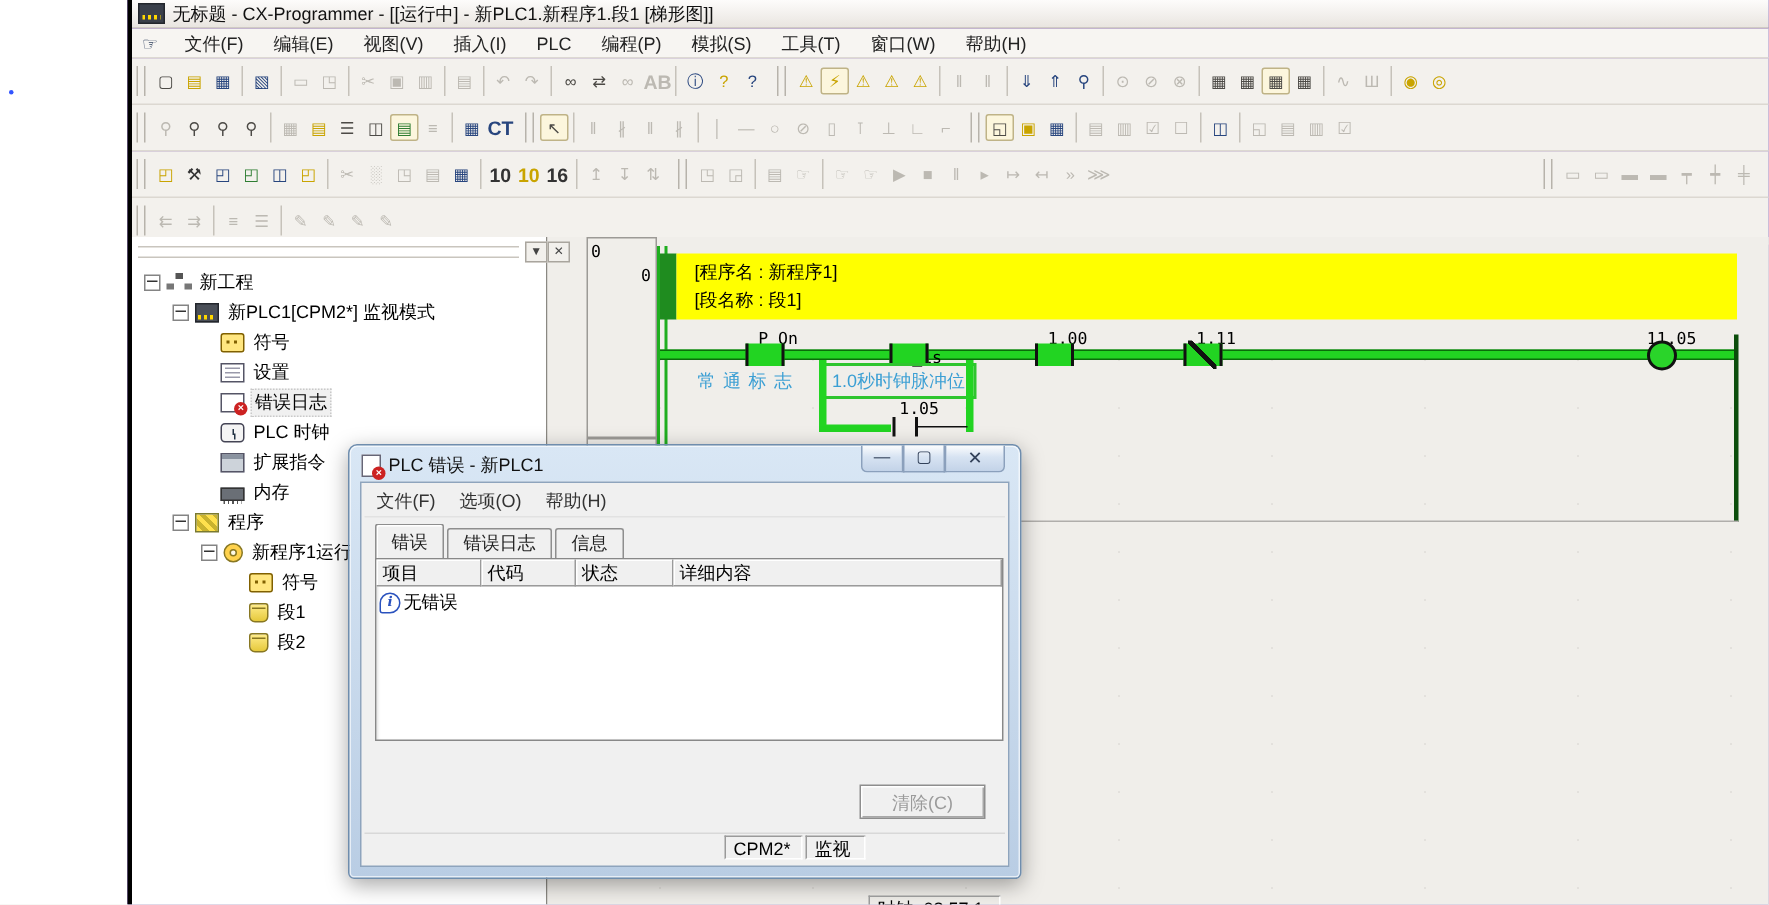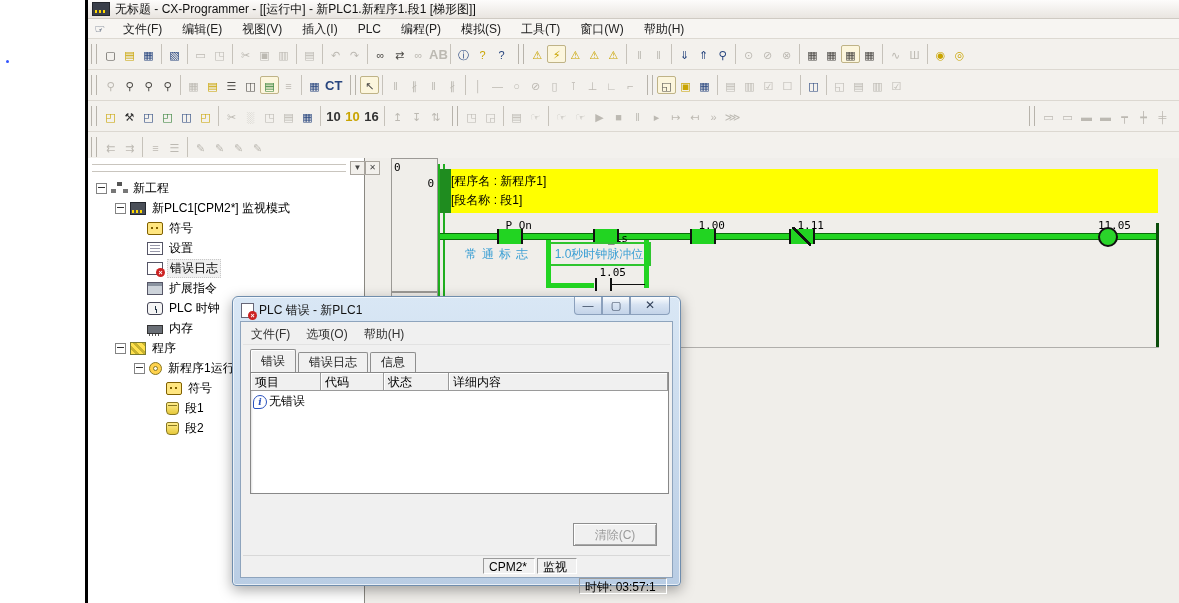--- a/index.html
+++ b/index.html
@@ -74,21 +74,21 @@
   .ti-gear::after{content:"";position:absolute;left:3px;top:3px;right:3px;bottom:3px;border:1px solid #887722;border-radius:50%;background:#fffbe8;}
   .ti-section{background:linear-gradient(#ffec8a,#e6c93c);border:1px solid #887722;border-radius:2px 2px 4px 4px;width:13px;}
   .ti-section::before{content:"";position:absolute;left:1px;right:1px;top:2px;height:1px;background:#887722;}
   
   #ladder{position:absolute;left:277px;top:0;width:817px;height:445px;background:#f0eeea;
           background-image:radial-gradient(#c9c7c2 1px,transparent 1.2px);background-size:102px 32px;background-position:24px 66px;}
   .mbox{position:absolute;border:1px solid #9c9a96;box-sizing:border-box;}
   .mnum{position:absolute;font:11px "DejaVu Sans Mono",monospace;color:#000;}
   .busline{position:absolute;width:2px;background:#1fae1f;}
   .hdr-green{position:absolute;background:#1f8c1f;}
-  .hdr-yellow{position:absolute;background:#ffff00;padding:3px 0 0 0;box-sizing:border-box;}
+  .hdr-yellow{position:absolute;background:#ffff00;padding:3px 0 0 12px;box-sizing:border-box;}
   .hdr-yellow div{height:19px;line-height:19px;font-size:12px;color:#000;}
   .wire{position:absolute;height:5px;background:#22d422;border-top:1px solid #0a6d0a;border-bottom:1px solid #0a6d0a;}
   .addr{position:absolute;font:11px "DejaVu Sans Mono",monospace;color:#000;text-align:right;top:219px;}
   .csym{position:absolute;top:229px;width:22px;height:15px;background:#22d422;border-left:2px solid #111;border-right:2px solid #111;}
   .csym.nc::after{content:"";position:absolute;left:1px;top:-2px;width:19px;height:19px;
         background:linear-gradient(to top right,transparent 45%,#111 45% 57%,transparent 57%);}
   .coilsym{position:absolute;top:227px;width:16px;height:16px;border-radius:50%;background:#2ad42a;border:2px solid #111;}
   .lcomment{position:absolute;font-size:12px;color:#3b9fd4;white-space:nowrap;}
   .cbox{position:absolute;border:2px solid #2fc52f;text-align:center;color:#3b9fd4;font-size:12px;line-height:20px;box-sizing:border-box;}
   .riser{position:absolute;width:5px;background:#22d422;}
@@ -124,21 +124,21 @@
   #dlg-thead{display:flex;height:18px;}
   .th{background:#f0f0f0;border-right:1px solid #9a9a9a;border-bottom:1px solid #9a9a9a;
       box-shadow:inset 1px 1px 0 #fff;padding:1px 4px;font-size:12px;box-sizing:border-box;overflow:hidden;white-space:nowrap;}
   .drow{display:flex;align-items:center;padding:2px 2px;font-size:12px;}
   .info-badge{width:12px;height:12px;border:1px solid #2a52be;border-radius:50% 50% 50% 2px;color:#2a52be;
       font:italic bold 9px/12px "DejaVu Serif",serif;text-align:center;margin-right:2px;flex:none;background:#fff;}
   #btn-clear{position:absolute;right:15px;bottom:31px;width:84px;height:23px;background:#f0f0f0;
       border:1px solid #8e8e8e;box-shadow:inset 1px 1px 0 #fff, inset -1px -1px 0 #a8a8a8;
       color:#9b9b9b;font-size:12px;text-align:center;line-height:22px;box-sizing:border-box;}
   #dlg-status{position:absolute;left:2px;right:2px;bottom:2px;height:20px;border-top:1px solid #d8d8d8;
-      display:flex;justify-content:flex-end;align-items:center;gap:2px;padding:1px 3px;box-sizing:border-box;}
+      display:flex;justify-content:flex-end;align-items:flex-start;gap:2px;padding:1px 3px;box-sizing:border-box;}
   .scell{border:1px solid;border-color:#9a9a9a #ffffff #ffffff #9a9a9a;padding:0 5px;font-size:12px;height:16px;line-height:16px;
       white-space:nowrap;overflow:hidden;box-sizing:border-box;}
   #bluedot{position:absolute;left:6px;top:60px;width:3px;height:3px;background:#3355ff;border-radius:50%;}
 </style>
 </head>
 <body>
 
 <div id="bluedot"></div>
 
 <div id="app">
@@ -382,27 +382,27 @@
             <span class="ti ti-settings"></span>
             <span class="tlabel">设置</span>
           </div>
           <div class="trow" style="padding-left: 44px;">
             <span style="width: 13px; flex: 0 0 auto;"></span>
             <span class="ti ti-errlog"></span>
             <span class="tlabel sel">错误日志</span>
           </div>
           <div class="trow" style="padding-left: 44px;">
             <span style="width: 13px; flex: 0 0 auto;"></span>
+            <span class="ti ti-clock"></span>
+            <span class="tlabel">PLC 时钟</span>
+          </div>
+          <div class="trow" style="padding-left: 44px;">
+            <span style="width: 13px; flex: 0 0 auto;"></span>
             <span class="ti ti-expansion"></span>
             <span class="tlabel">扩展指令</span>
-          </div>
-          <div class="trow" style="padding-left: 44px;">
-            <span style="width: 13px; flex: 0 0 auto;"></span>
-            <span class="ti ti-clock"></span>
-            <span class="tlabel">PLC 时钟</span>
           </div>
           <div class="trow" style="padding-left: 44px;">
             <span style="width: 13px; flex: 0 0 auto;"></span>
             <span class="ti ti-memory"></span>
             <span class="tlabel">内存</span>
           </div>
           <div class="trow" style="padding-left: 25px;">
             <span class="exp"></span>
             <span class="ti ti-program"></span>
             <span class="tlabel">程序</span>

